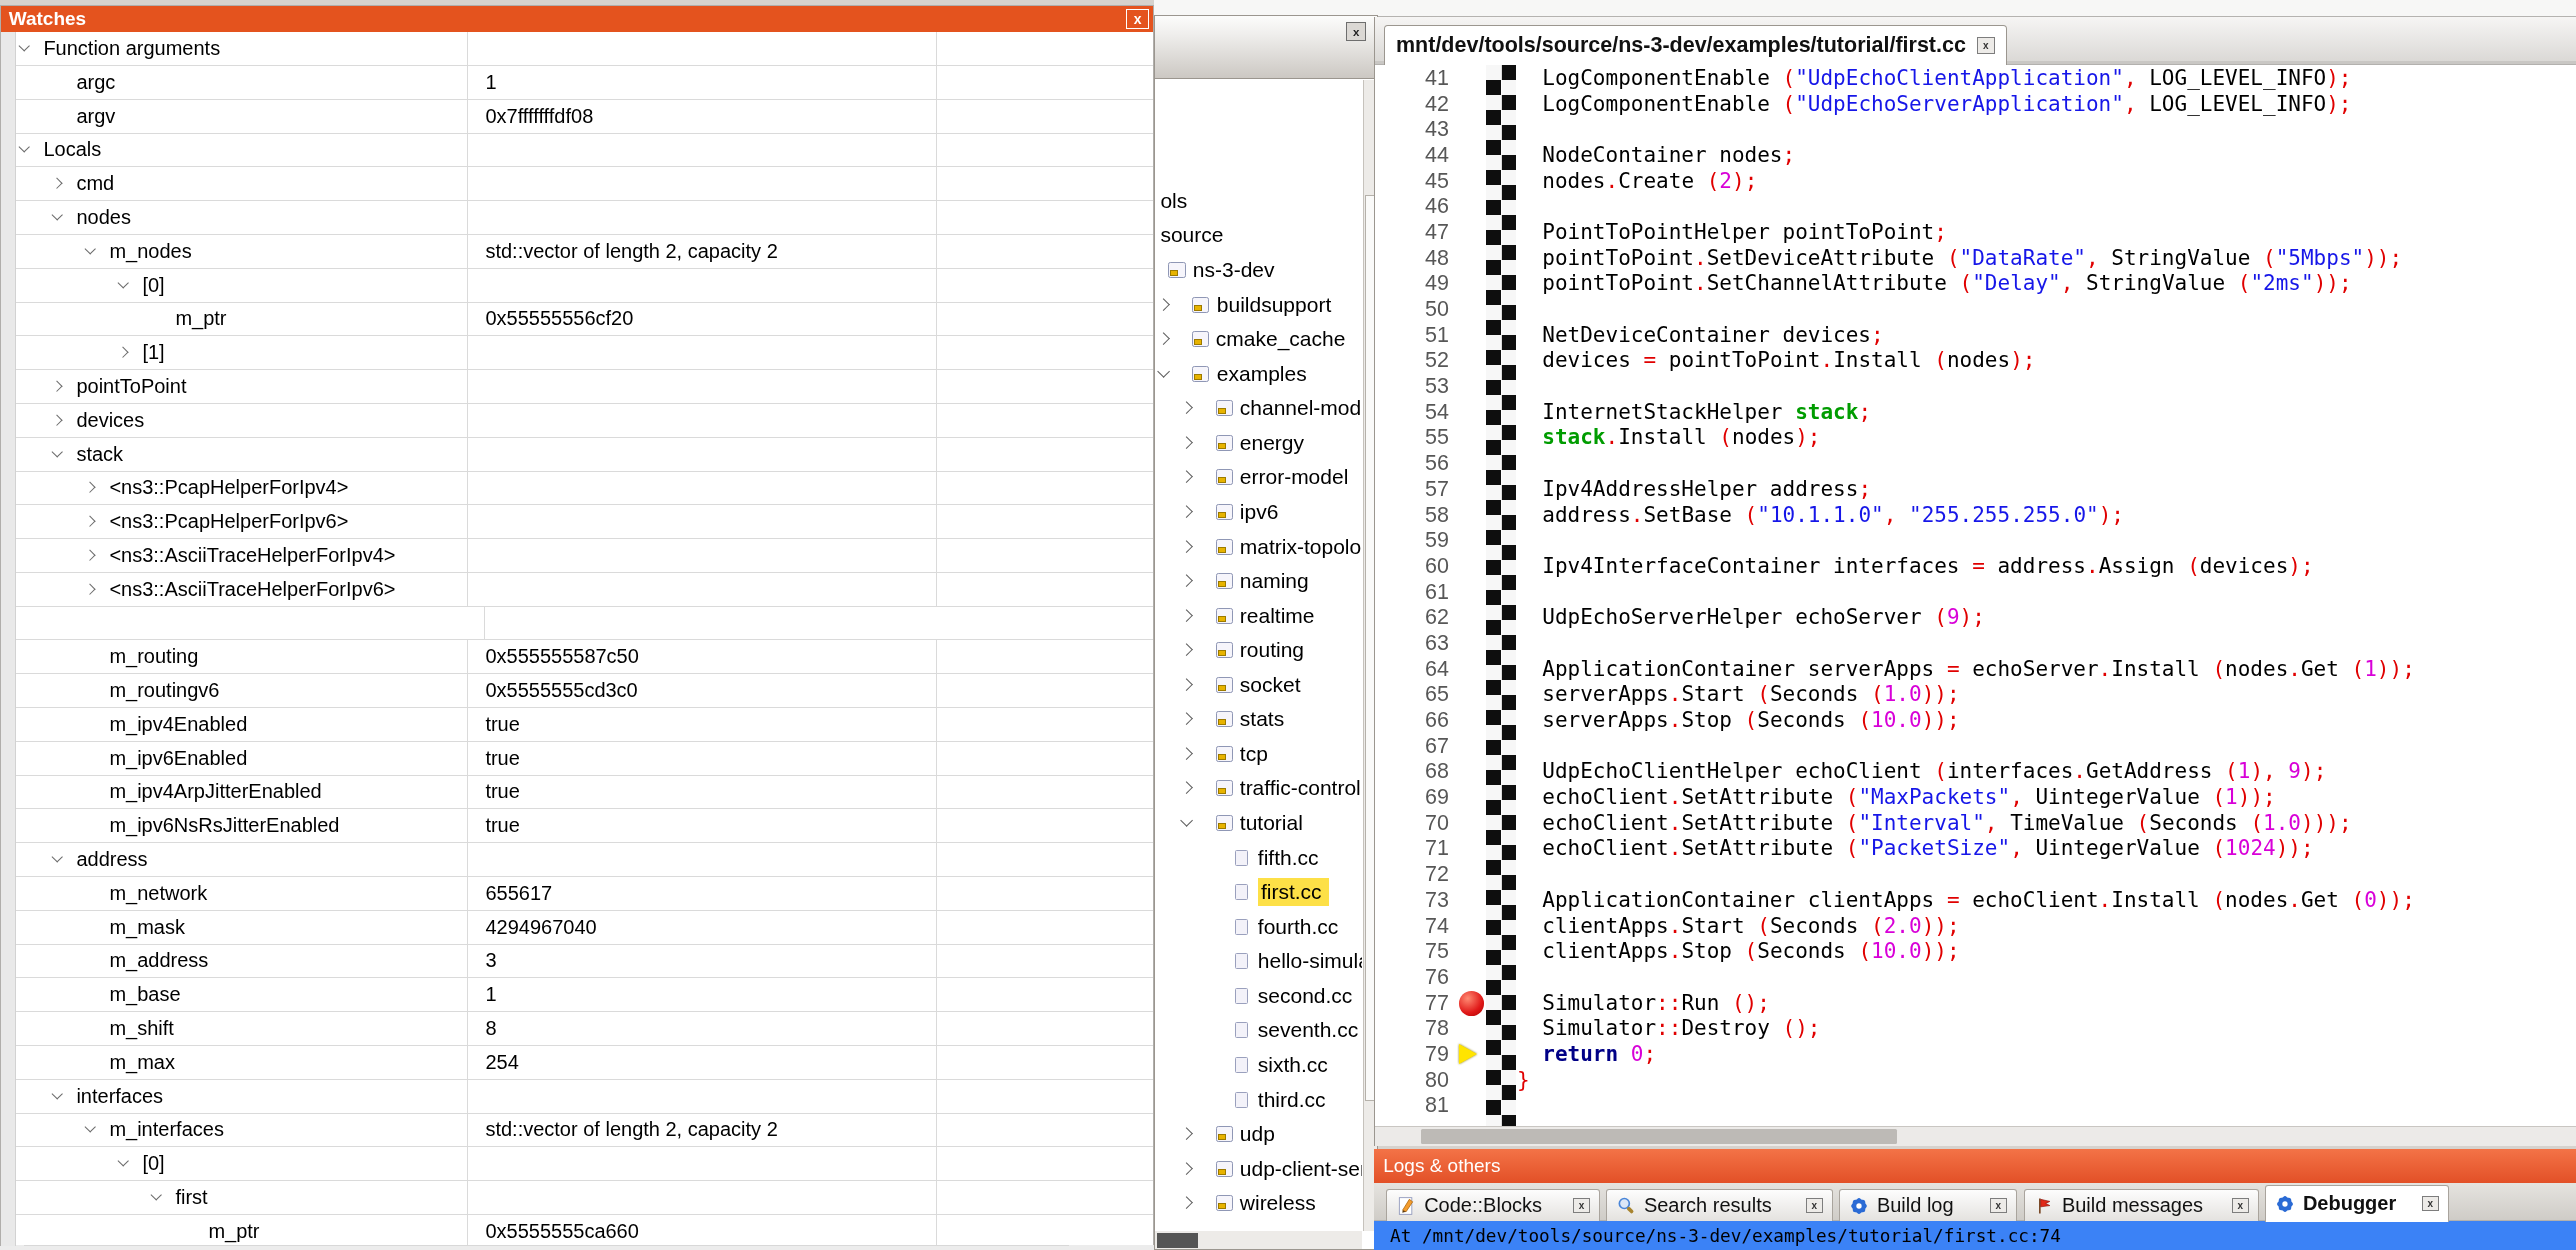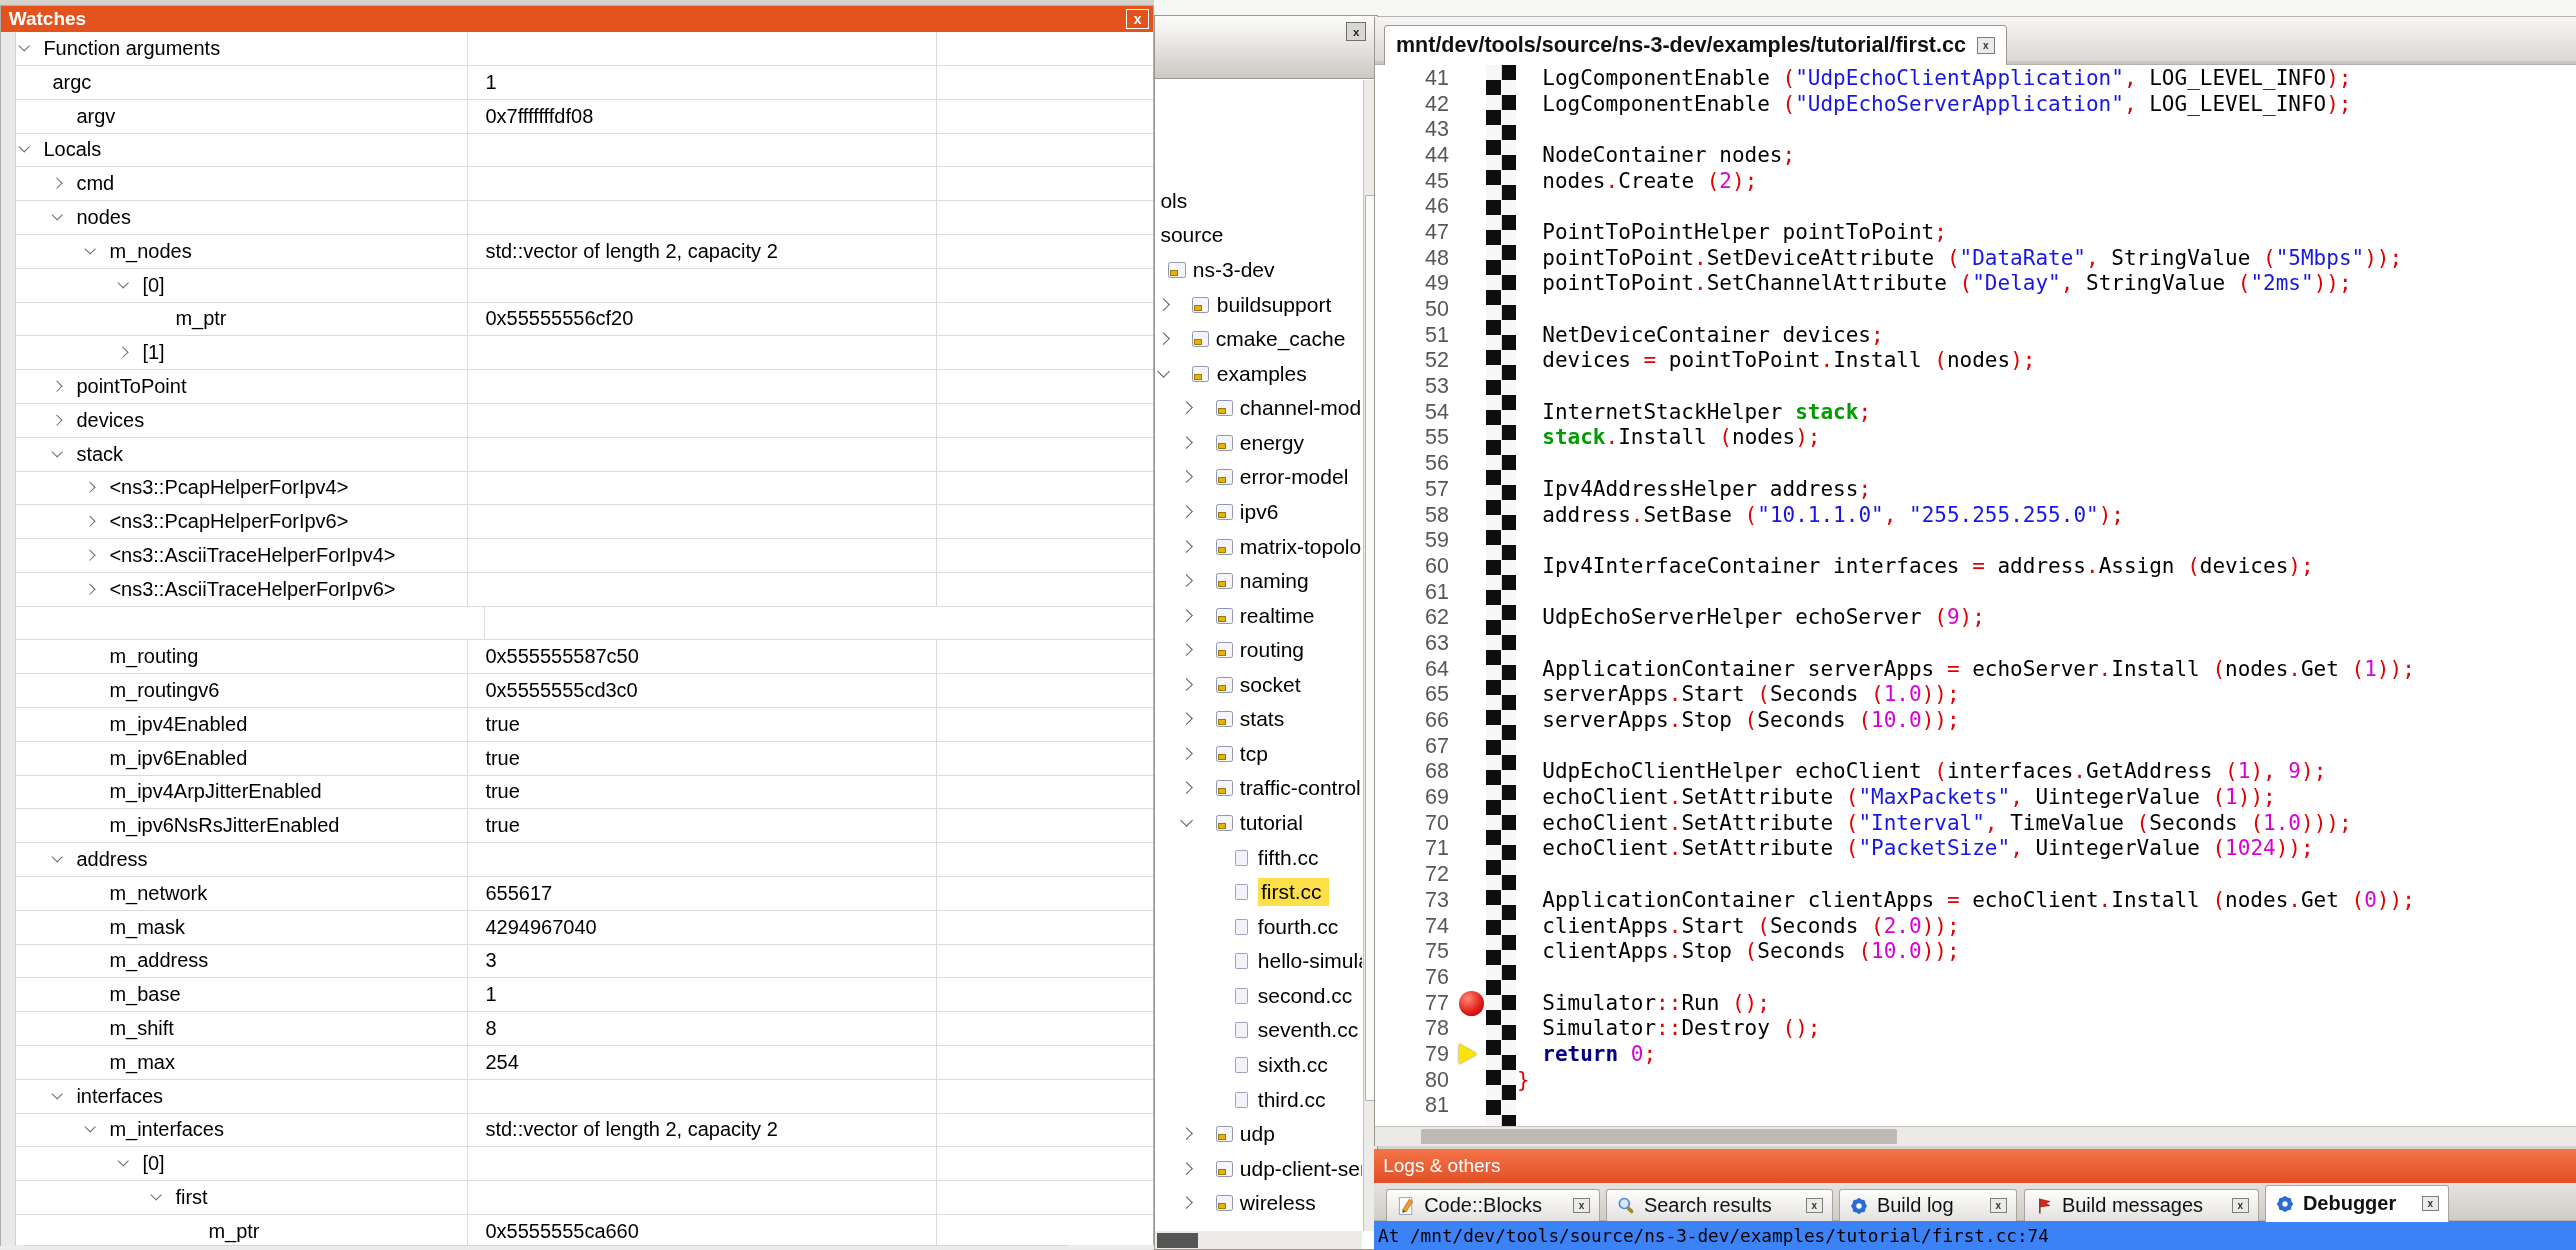--- a/index.html
+++ b/index.html
@@ -109,21 +109,21 @@
                 background:linear-gradient(#f37347,#e25027); color:#fff; font-size:19px;
                 display:flex; align-items:center; padding-left:9.2px; }
   .logs-tabrow { position:absolute; left:0; top:34px; width:100%; height:38px;
                  background:linear-gradient(#e5e3df,#cfccc7); border-bottom:0.8px solid #b3b1ae; }
   .ltab { position:absolute; top:6.1px; height:32px; background:linear-gradient(#fdfdfd,#e4e2df);
           border:0.8px solid #a9a49d; border-bottom:none; border-radius:3.1px 3.1px 0 0;
           display:flex; align-items:center; gap:7.7px; padding:0 9.2px; font-size:20px; color:#111; }
   .ltab.active { top:1.5px; height:37px; background:#fff; font-weight:bold; }
   .ltab .xbox { width:17px; height:15.4px; }
   .ltab svg { display:block; }
-  .logs-status { position:absolute; left:4px; top:77px; font-family:"DejaVu Sans Mono", monospace;
+  .logs-status { position:absolute; left:16px; top:77px; font-family:"DejaVu Sans Mono", monospace;
                  font-size:17.7px; color:#000; white-space:pre; }
   .bottom-left-strip { position:absolute; left:0; top:1246px; width:1154px; height:4.6px; background:#ececec; }
 </style>
 </head>
 <body>
 
 <div class="top-strip"></div>
 
 <div class="watches">
   <div class="watches-title">
@@ -135,21 +135,21 @@
       <div class="wrow" style="top: 0px;">
         <div class="wname">
           <span class="chev down" style="left: 3.8px;"></span>
           <span style="padding-left: 27px;">Function arguments</span>
         </div>
         <div class="wval"></div>
         <div class="wthird"></div>
       </div>
       <div class="wrow" style="top: 34px;">
         <div class="wname">
-          <span style="padding-left: 36px;">argc</span>
+          <span style="padding-left: 60px;">argc</span>
         </div>
         <div class="wval">1</div>
         <div class="wthird"></div>
       </div>
       <div class="wrow" style="top: 68px;">
         <div class="wname">
           <span style="padding-left: 60px;">argv</span>
         </div>
         <div class="wval">0x7fffffffdf08</div>
         <div class="wthird"></div>

